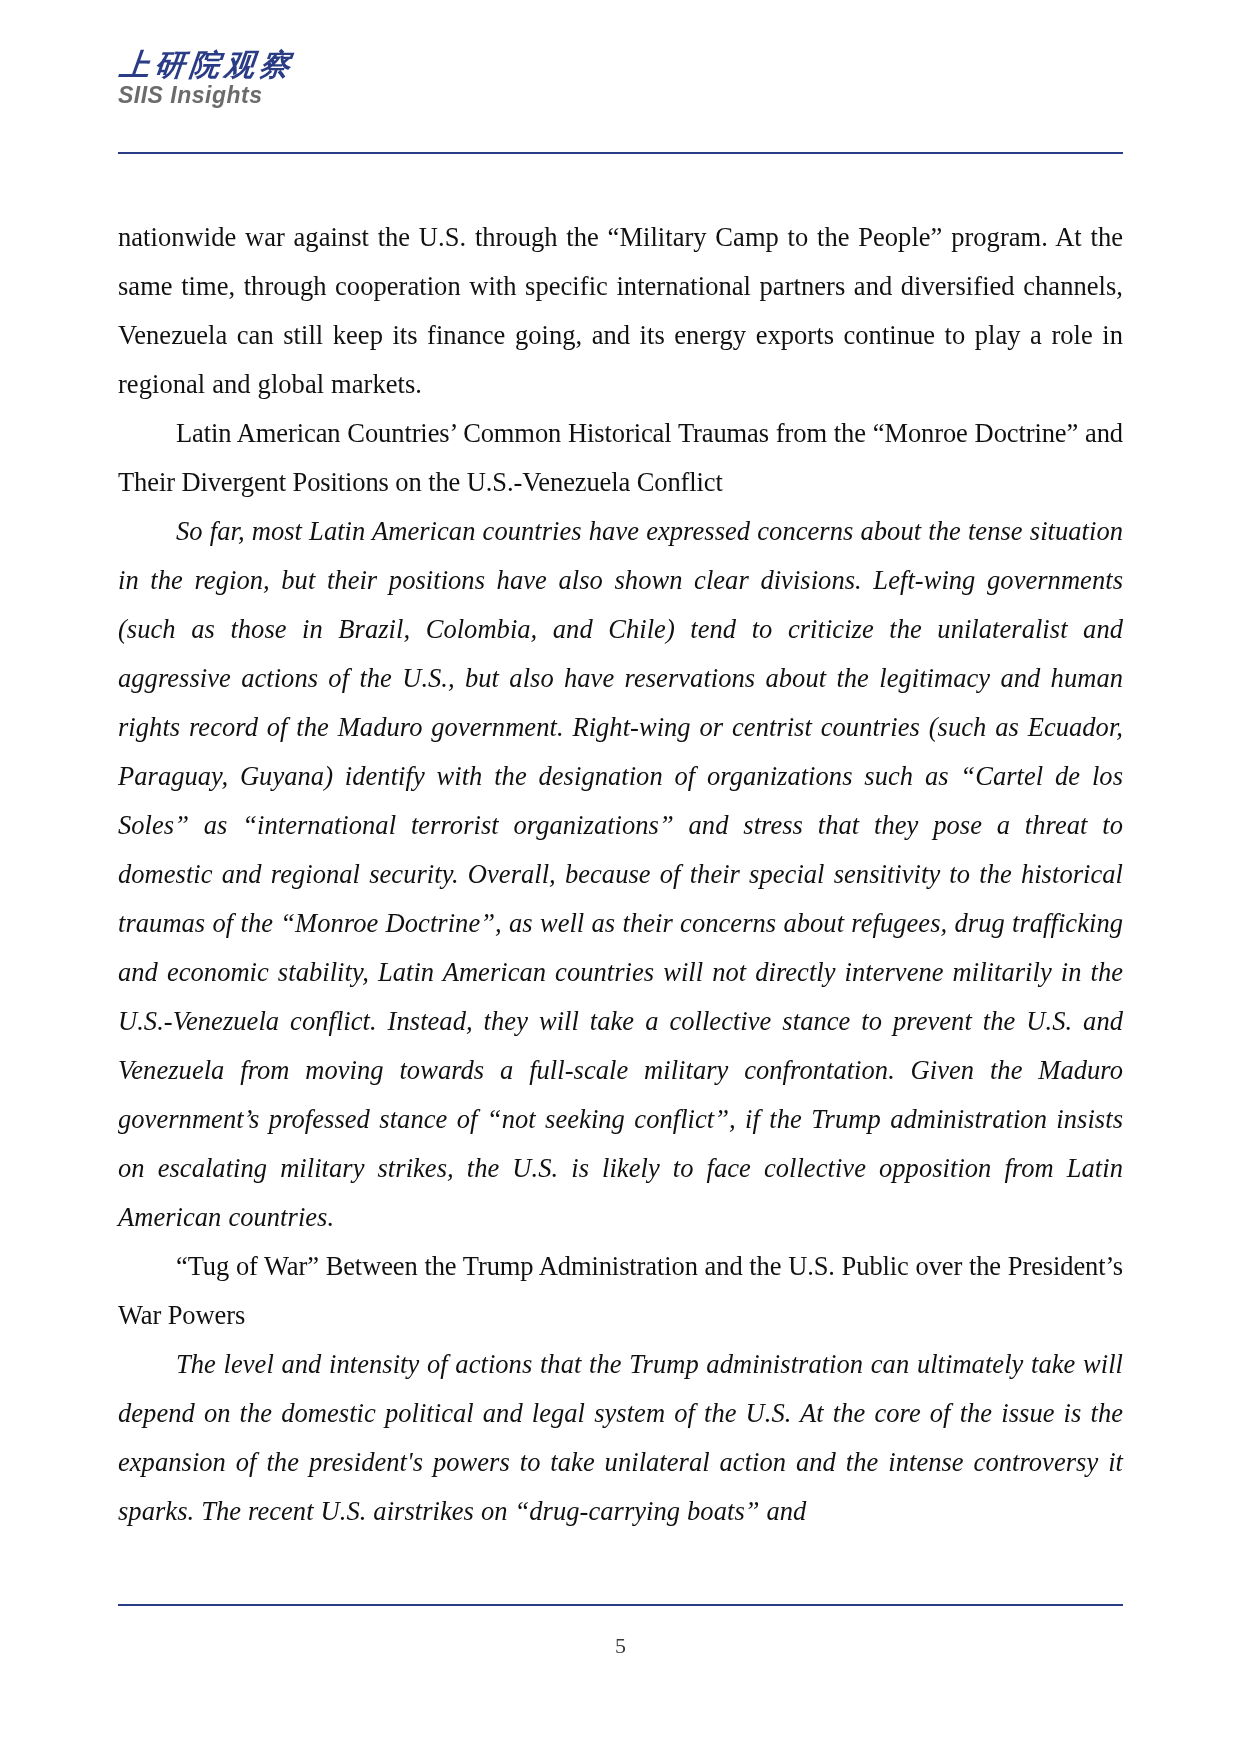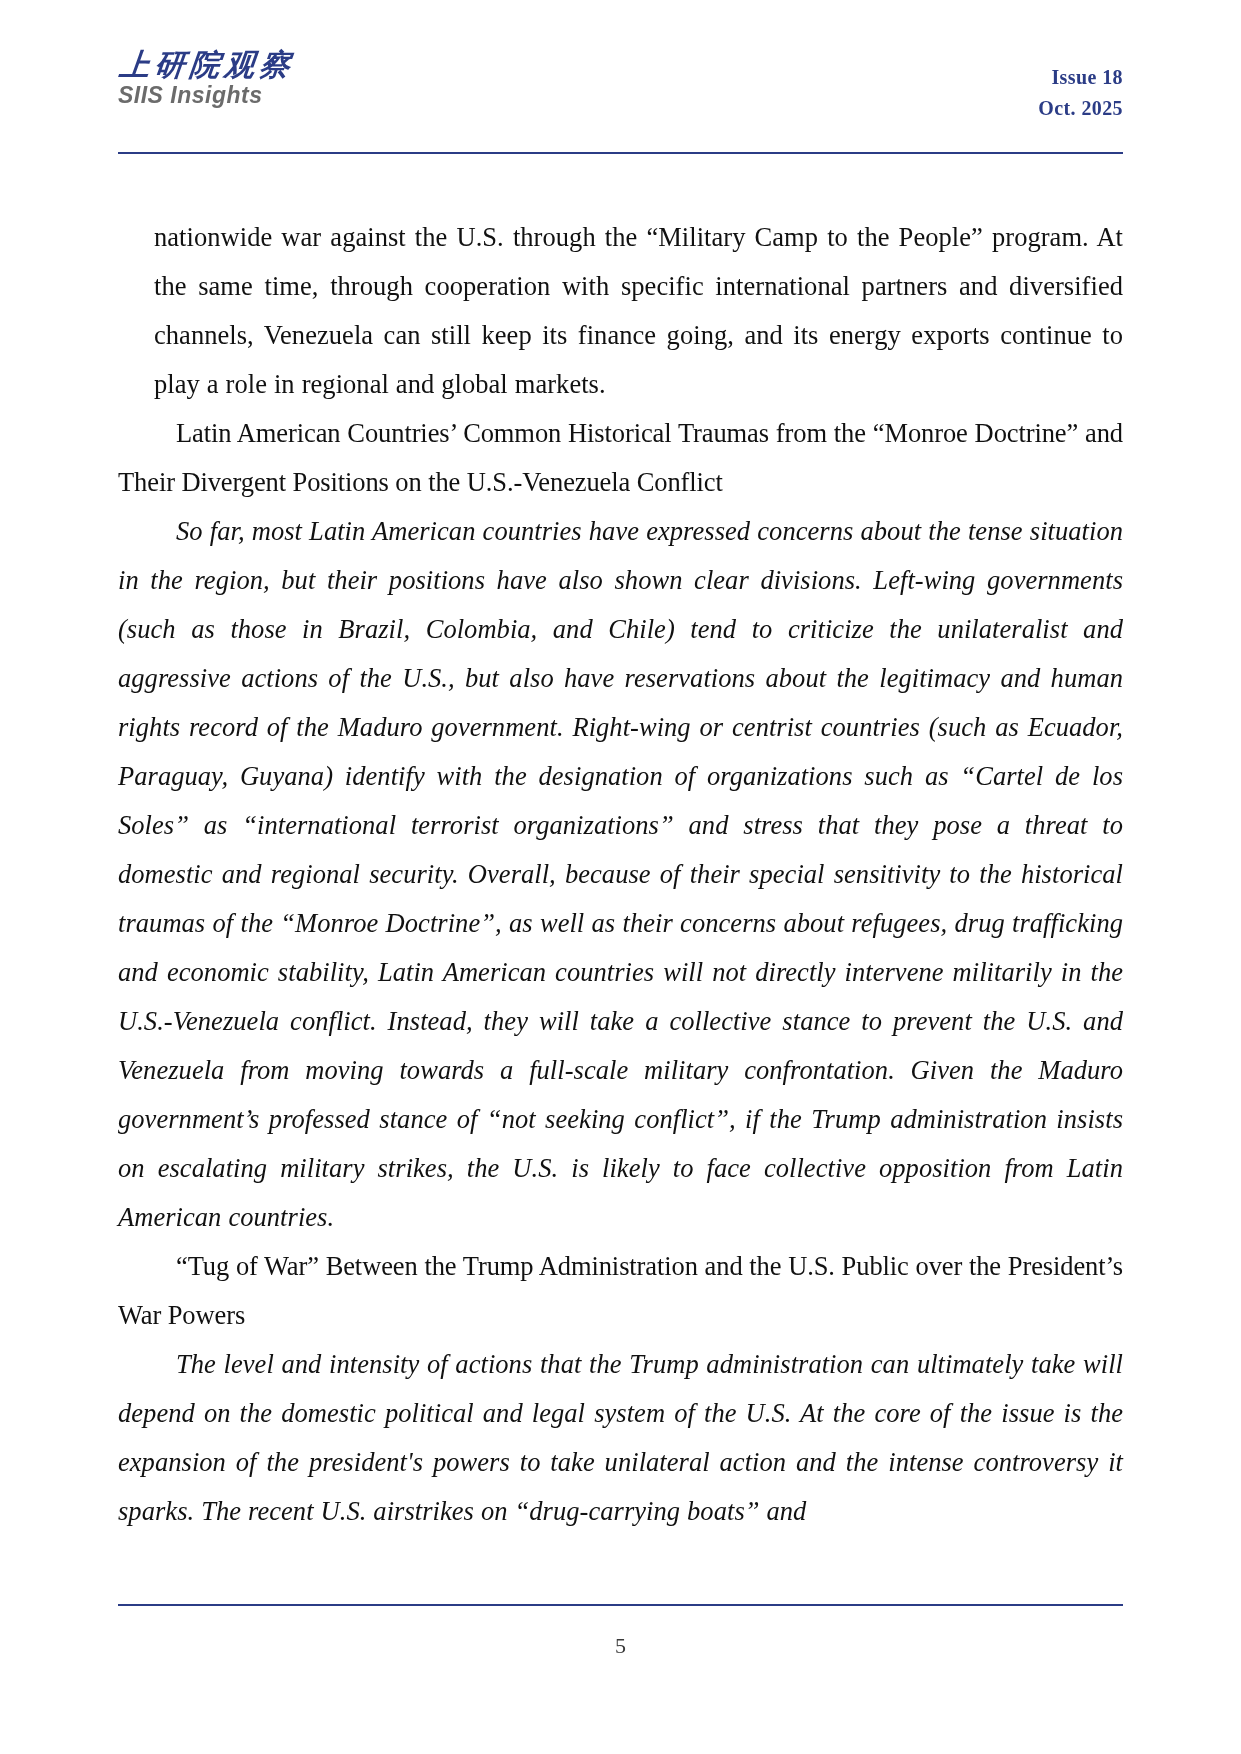--- a/index.html
+++ b/index.html
@@ -103,21 +103,21 @@
   p.para {
     margin: 0;
     font-size: 26.5px;
     line-height: 49px;
     text-align: justify;
     text-justify: inter-word;
     letter-spacing: 0.05px;
     word-spacing: 0.3px;
   }
   p.para.indent { text-indent: 58px; font-style: italic; }
-  p.para.noindent { text-indent: 0; margin-left: 36px; }
+  p.para.noindent { text-indent: 0; }
   p.heading {
     margin: 0;
     font-size: 26.5px;
     line-height: 49px;
     font-weight: 400;
     text-align: justify;
     text-indent: 58px;
     letter-spacing: -0.1px;
   }
 
@@ -138,24 +138,20 @@
 
 <div class="page">
 
   <div class="header">
 
     <div class="masthead">
       <div class="masthead-cn">上研院观察</div>
       <div class="masthead-en">SIIS Insights</div>
     </div>
 
-    <div class="issue-block">
-      <div class="issue-line">Issue  18</div>
-      <div class="issue-line">Oct. 2025</div>
-    </div>
 
   </div>
 
   <div class="rule-top"></div>
 
   <div class="content">
 
     <p class="para noindent">nationwide war against the U.S. through the “Military Camp to the People” program. At the same time, through cooperation with specific international partners and diversified channels, Venezuela can still keep its finance going, and its energy exports continue to play a role in regional and global markets.</p>
 
     <p class="heading">Latin American Countries’ Common Historical Traumas from the “Monroe Doctrine” and Their Divergent Positions on the U.S.-Venezuela Conflict</p>

